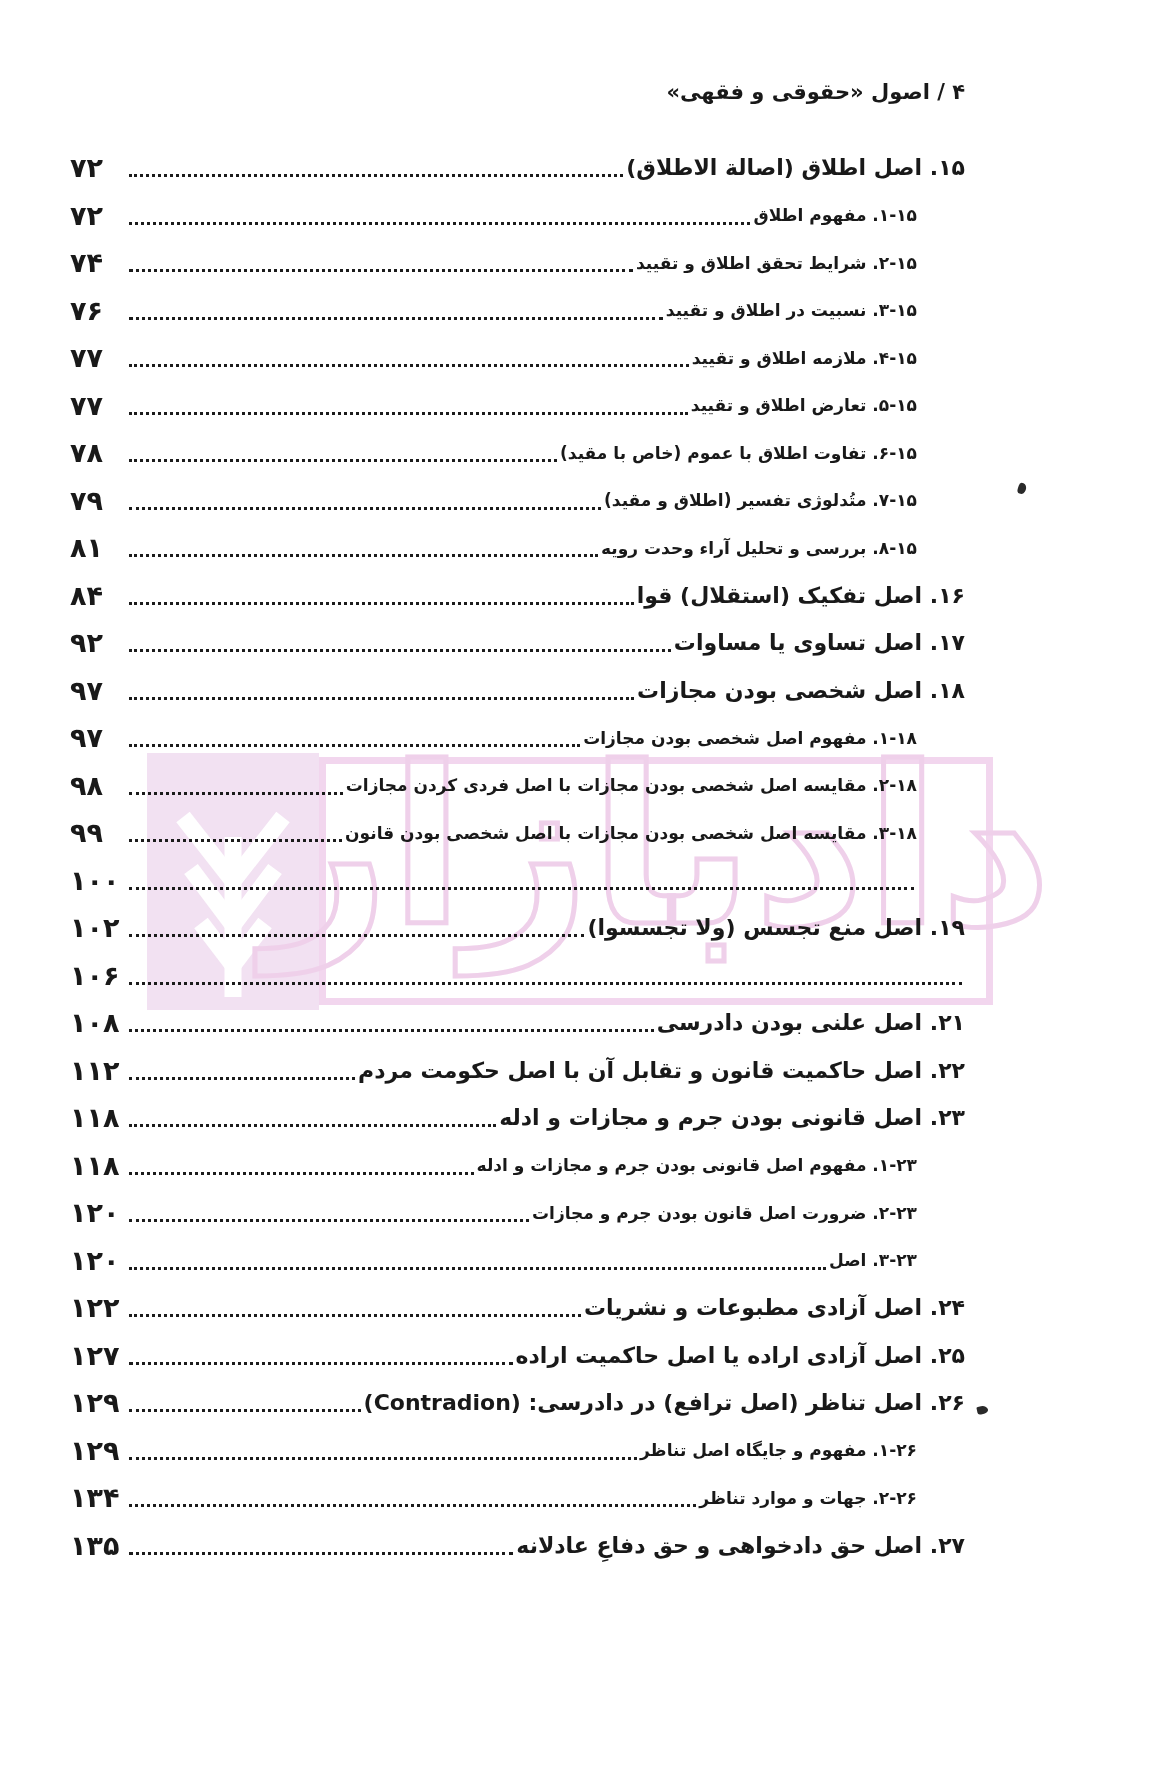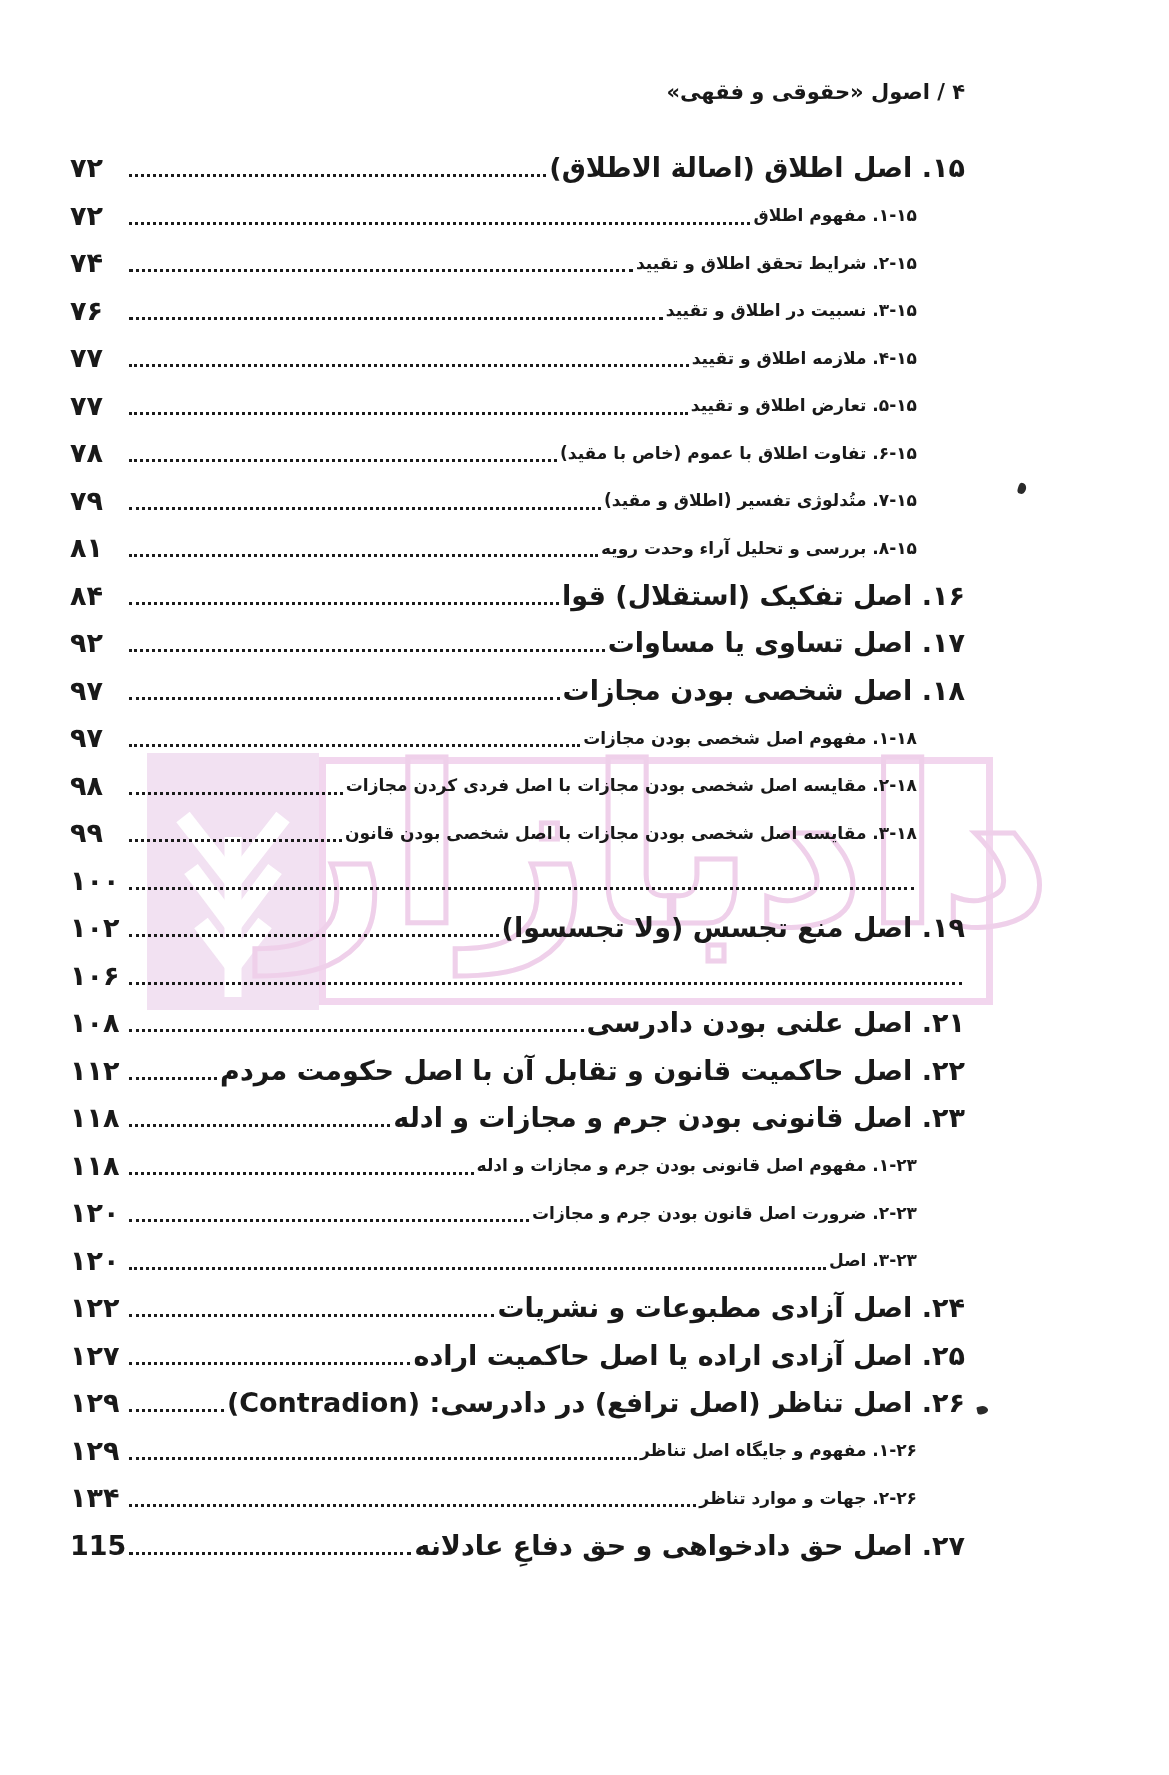--- a/index.html
+++ b/index.html
@@ -45,21 +45,21 @@
   }
   .row{
     display:flex;direction:rtl;align-items:center;
     height:47.5px;
   }
   .row.sub{padding-right:48px;}
   .title{
     white-space:nowrap;font-size:17px;font-weight:700;
     letter-spacing:0;
   }
-  .row.main .title{font-size:27px;}
+  .row.main .title{font-size:22px;}
   .leader{
     flex:1 1 auto;min-width:10px;height:0;
     border-bottom:3px dotted #1b1b1b;
     transform:translateY(8px);
     margin:0 3px;
   }
   .pnum{
     white-space:nowrap;font-size:27px;font-weight:700;
     min-width:56px;text-align:left;direction:ltr;
   }
@@ -265,20 +265,20 @@
 
   <div class="row sub">
     <span class="title">۲-۲۶. جهات و موارد تناظر </span>
     <span class="leader"></span>
     <span class="pnum">۱۳۴</span>
   </div>
 
   <div class="row main">
     <span class="title">۲۷. اصل حق دادخواهی و حق دفاعِ عادلانه </span>
     <span class="leader"></span>
-    <span class="pnum">115</span>
+    <span class="pnum">۱۳۵</span>
   </div>
 </div>
 
     <span class="speck speck-a"></span>
     <span class="speck speck-b"></span>
   </div>
 </div>
 
 </body></html>

